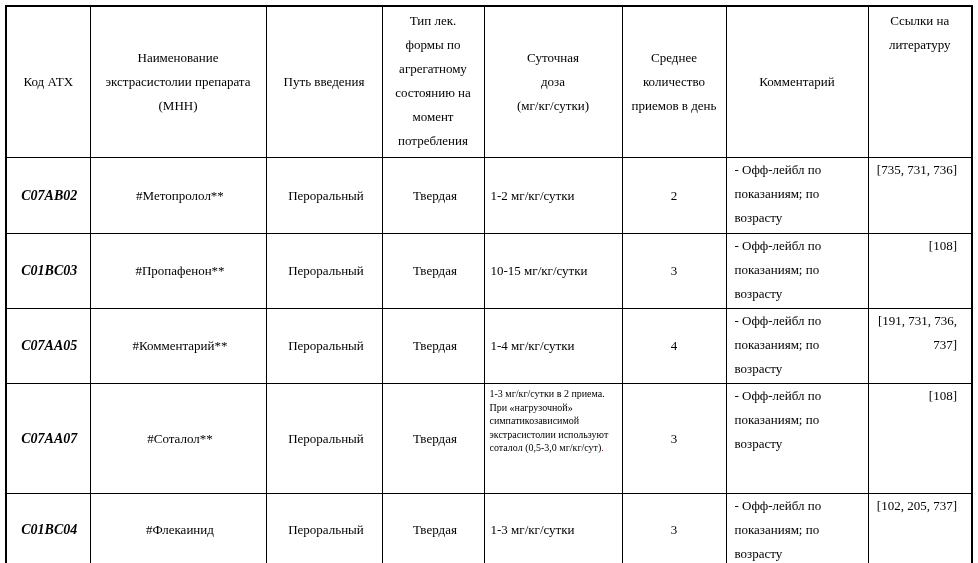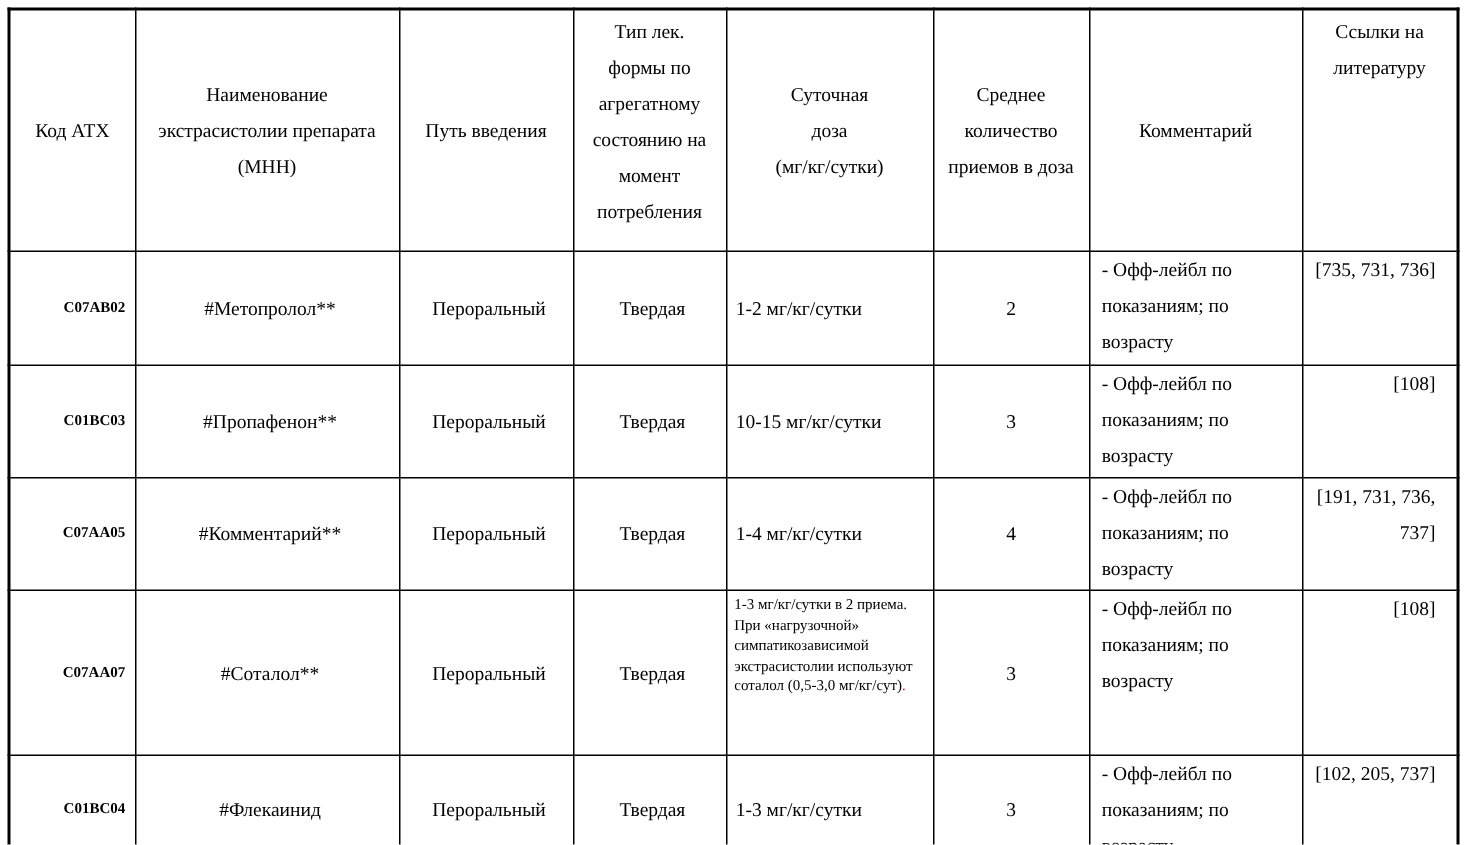--- a/index.html
+++ b/index.html
@@ -21,40 +21,41 @@
     width: 966px;
     border: 2px solid #000000;
   }
   th, td {
     border: 1px solid #000000;
     font-size: 13px;
     font-weight: normal;
     line-height: 1.85;
     overflow: hidden;
     box-sizing: border-box;
-    padding: 14px 6px;
+    padding: 4px 6px;
   }
   th {
     text-align: center;
     vertical-align: middle;
     white-space: pre-line;
   }
   th.v-top { vertical-align: top; padding-top: 2px; }
   tr.h-header { height: 145px; }
   tr.h-r1 { height: 76px; }
   tr.h-r2 { height: 75px; }
   tr.h-r3 { height: 75px; }
   tr.h-r4 { height: 110px; }
   tr.h-r5 { height: 70px; }
   td.code {
     font-weight: bold;
-    font-size: 10px;
-    text-align: right;
+    font-size: 14px;
+    text-align: center;
     vertical-align: middle;
     padding-left: 8px;
+    font-style: italic;
   }
   td.name, td.route, td.form {
     text-align: center;
     vertical-align: middle;
     padding-left: 10px;
   }
   td.dose {
     text-align: left;
     vertical-align: middle;
     white-space: nowrap;
@@ -107,21 +108,21 @@
         <th>Путь введения</th>
         <th class="v-top">Тип лек.
 формы по
 агрегатному
 состоянию на
 момент
 потребления</th>
         <th>Суточная
 доза
 (мг/кг/сутки)</th>
-        <th>Среднее количество приемов в доза</th>
+        <th>Среднее количество приемов в день</th>
         <th>Комментарий</th>
         <th class="v-top">Ссылки на литературу</th>
       </tr>
     </thead>
     <tbody>
       <tr class="h-r1">
         <td class="code">C07AB02</td>
         <td class="name">#Метопролол**</td>
         <td class="route">Пероральный</td>
         <td class="form">Твердая</td>

